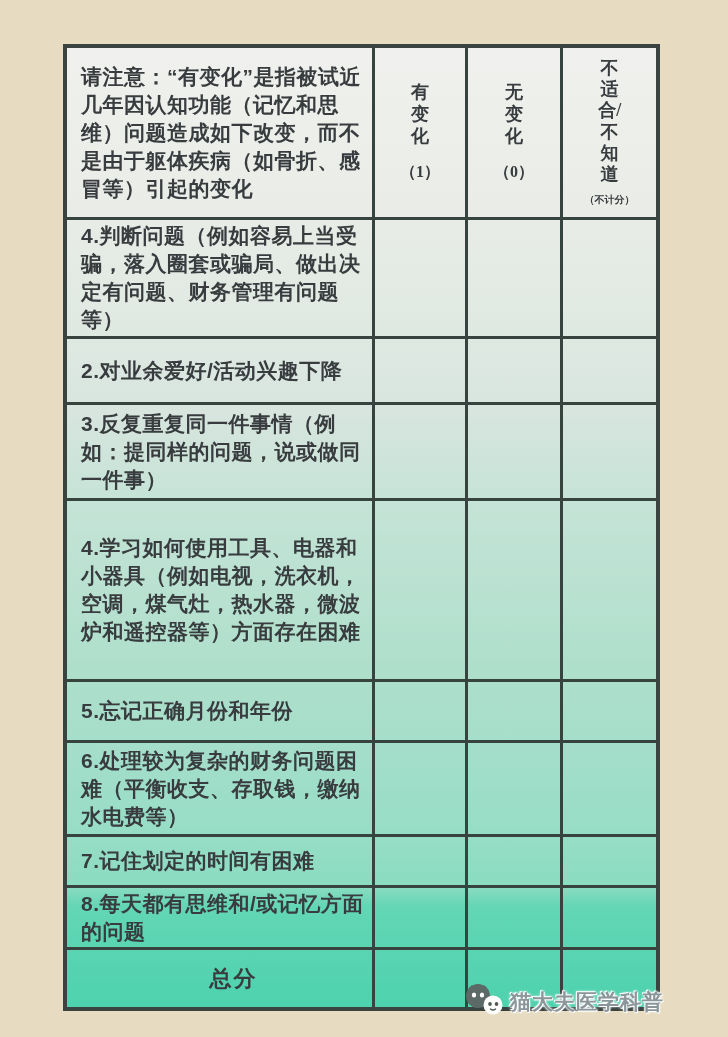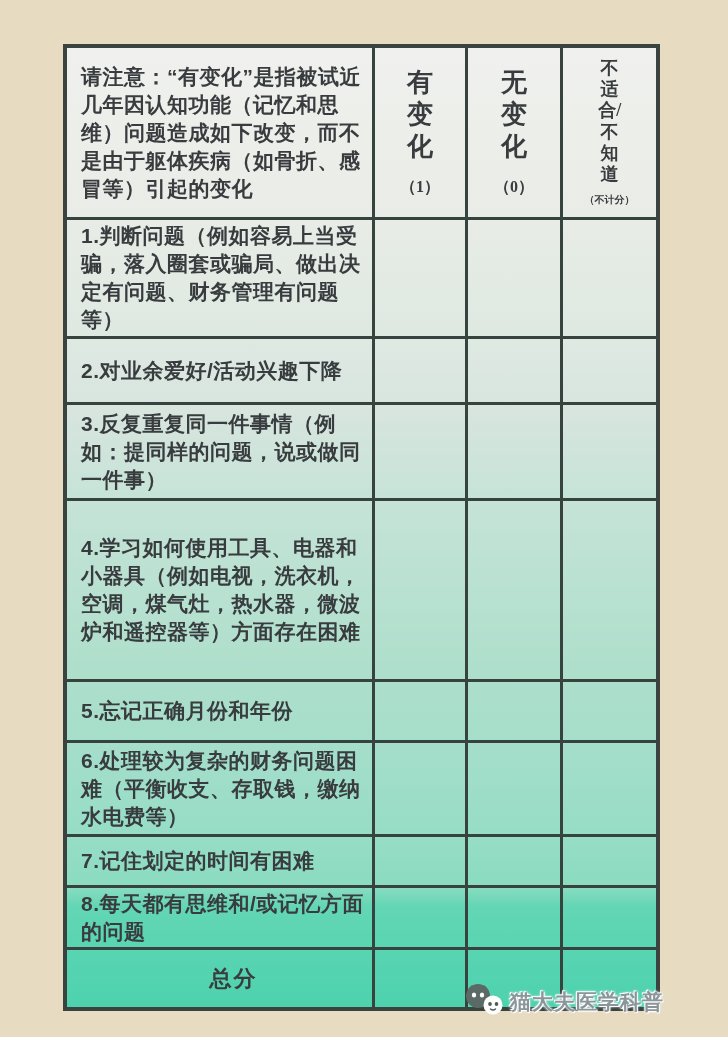--- a/index.html
+++ b/index.html
@@ -68,21 +68,21 @@
   .score-head {
     display: flex;
     flex-direction: column;
     align-items: center;
     justify-content: center;
     padding: 4px 0;
     font-family: Liberation Serif, serif;
   }
   .v-label {
     width: 1.25em;
-    font-size: 26px;
+    font-size: 18px;
     line-height: 1.22;
     font-weight: 700;
     text-align: center;
     word-break: break-all;
   }
   .v-label.long {
     font-size: 18px;
     line-height: 1.17;
   }
   .score-num {
@@ -135,21 +135,21 @@
     <div class="cell score-head">
       <div class="v-label">无变化</div>
       <div class="score-num">（0）</div>
     </div>
     <div class="cell score-head last-col">
       <div class="v-label long">不适合/不知道</div>
       <div class="score-num small">（不计分）</div>
     </div>
 
     <div class="cell q-cell">
-      <span>1.判断问题（例如容易上当受骗，落入圈套或骗局、做出决定有问题、财务管理有问题等）</span>
+      <span>4.判断问题（例如容易上当受骗，落入圈套或骗局、做出决定有问题、财务管理有问题等）</span>
     </div>
     <div class="cell"></div>
     <div class="cell"></div>
     <div class="cell last-col"></div>
 
     <div class="cell q-cell">
       <span>2.对业余爱好/活动兴趣下降</span>
     </div>
     <div class="cell"></div>
     <div class="cell"></div>

